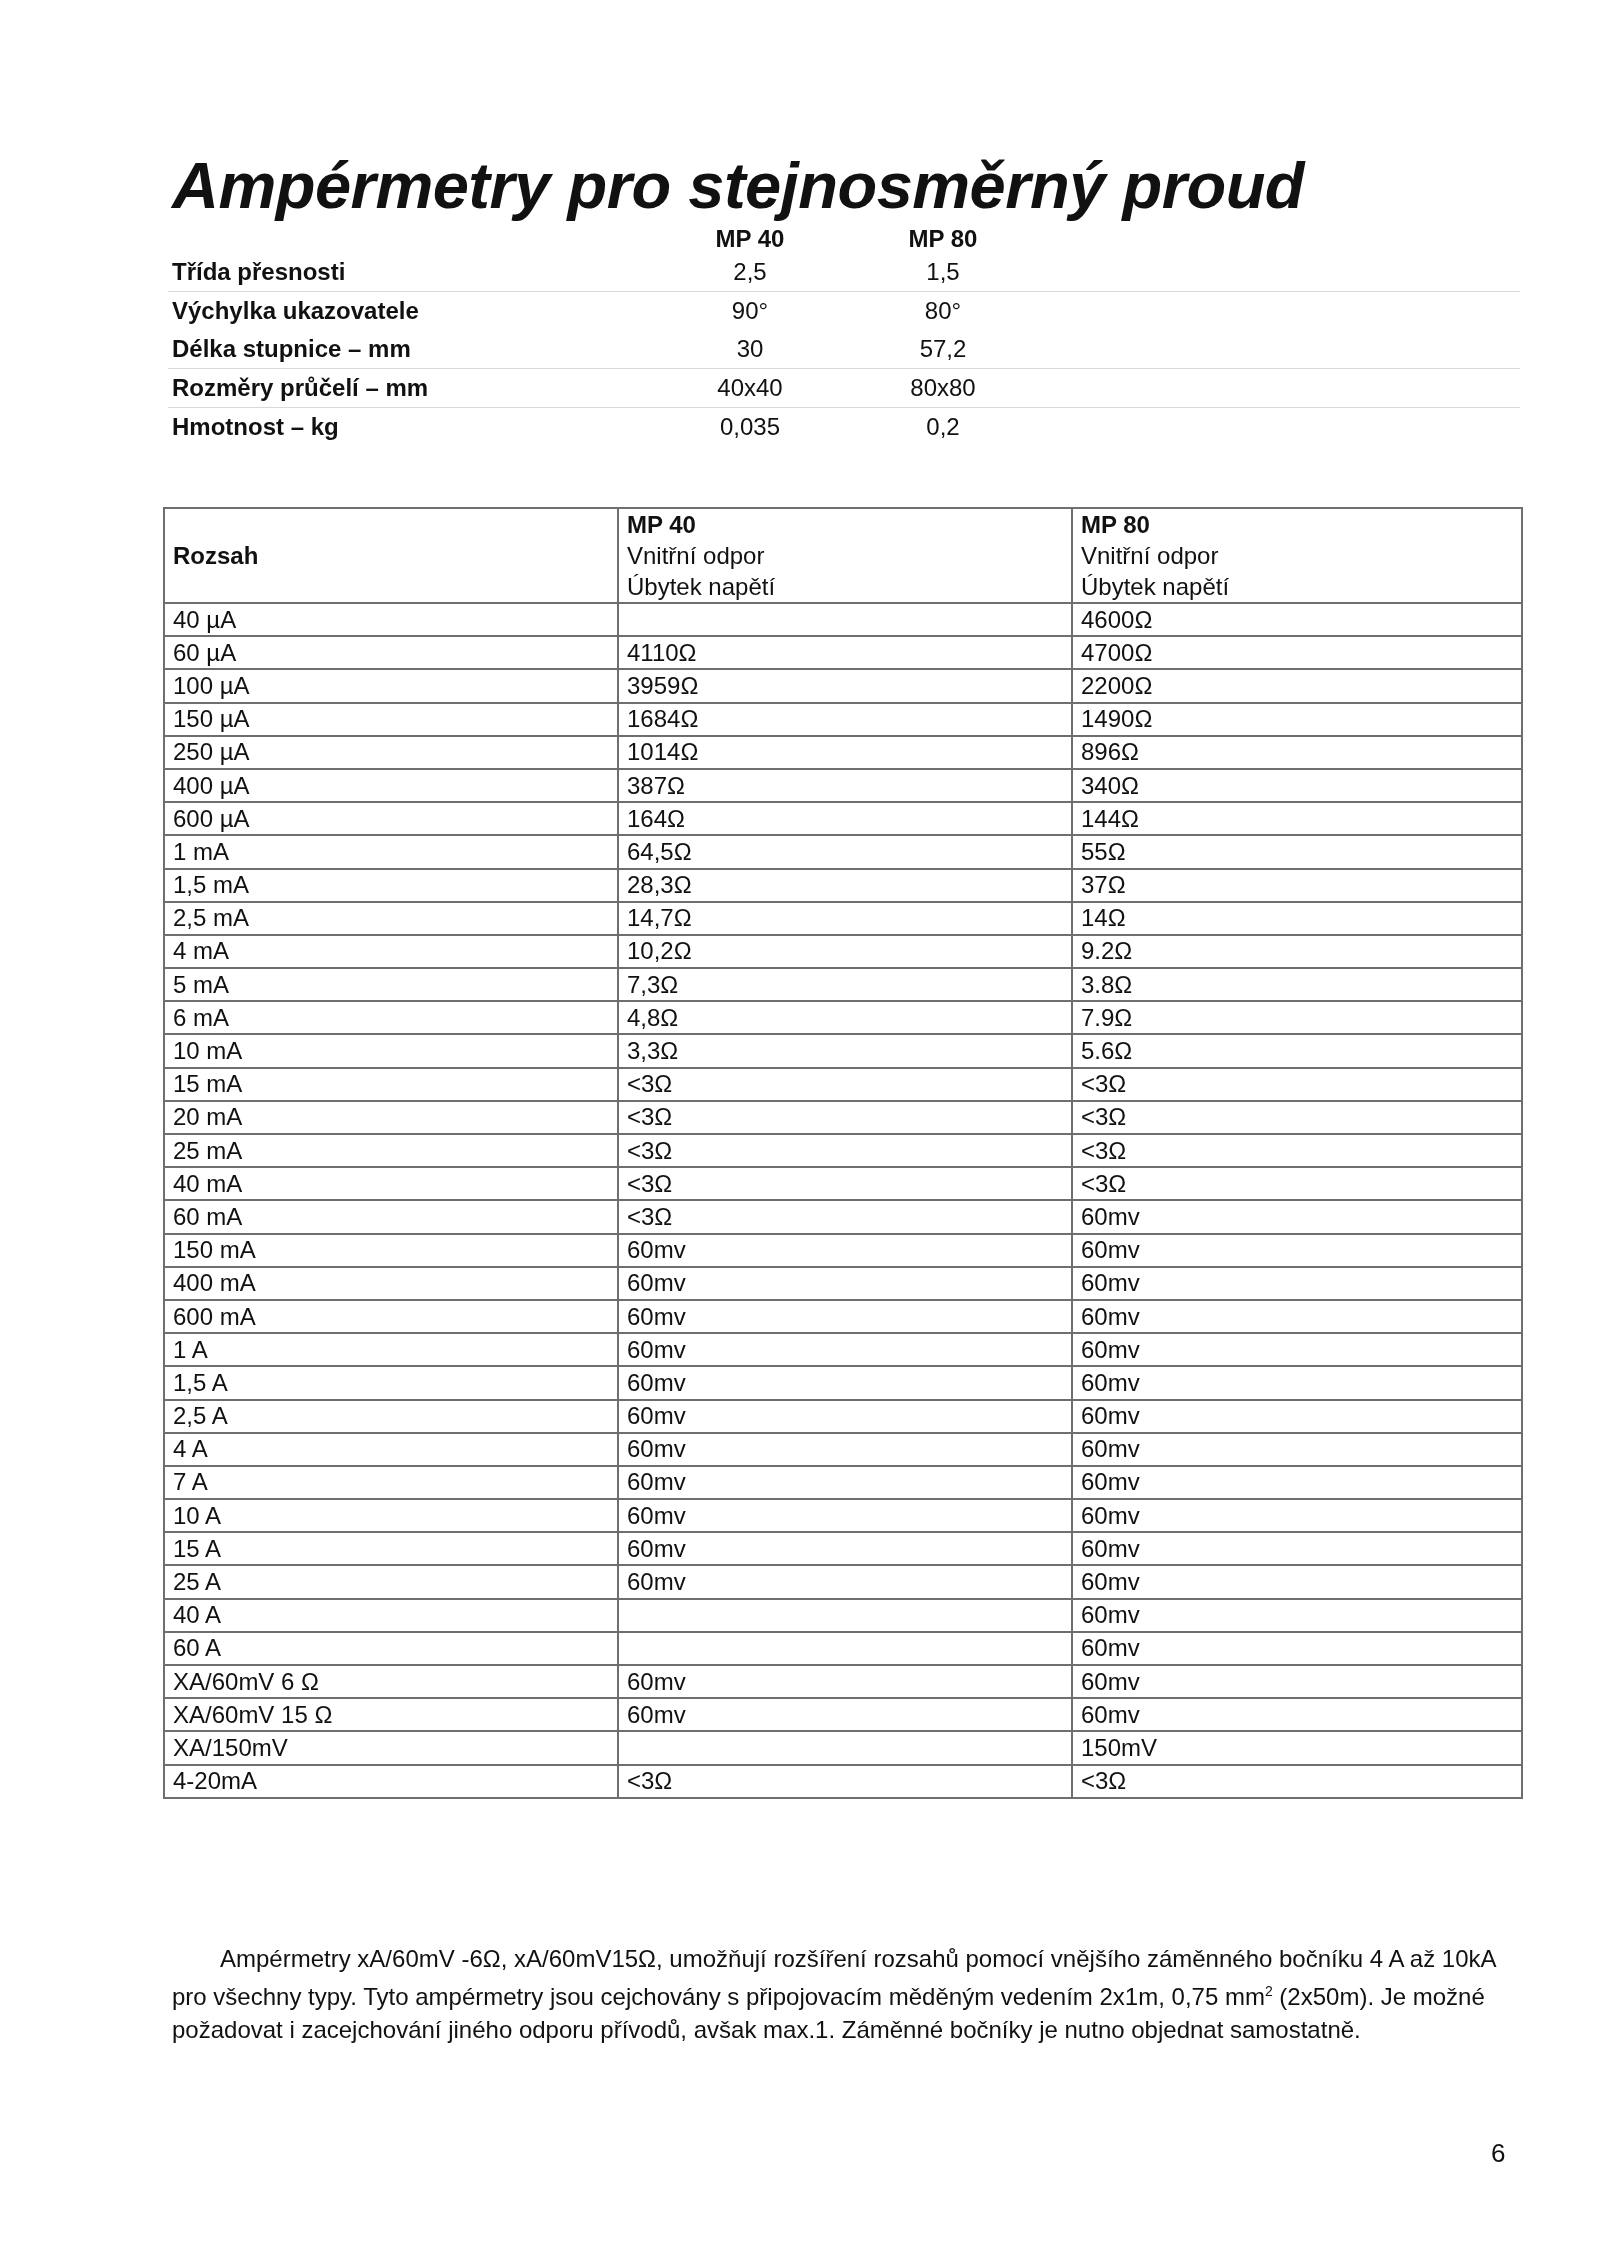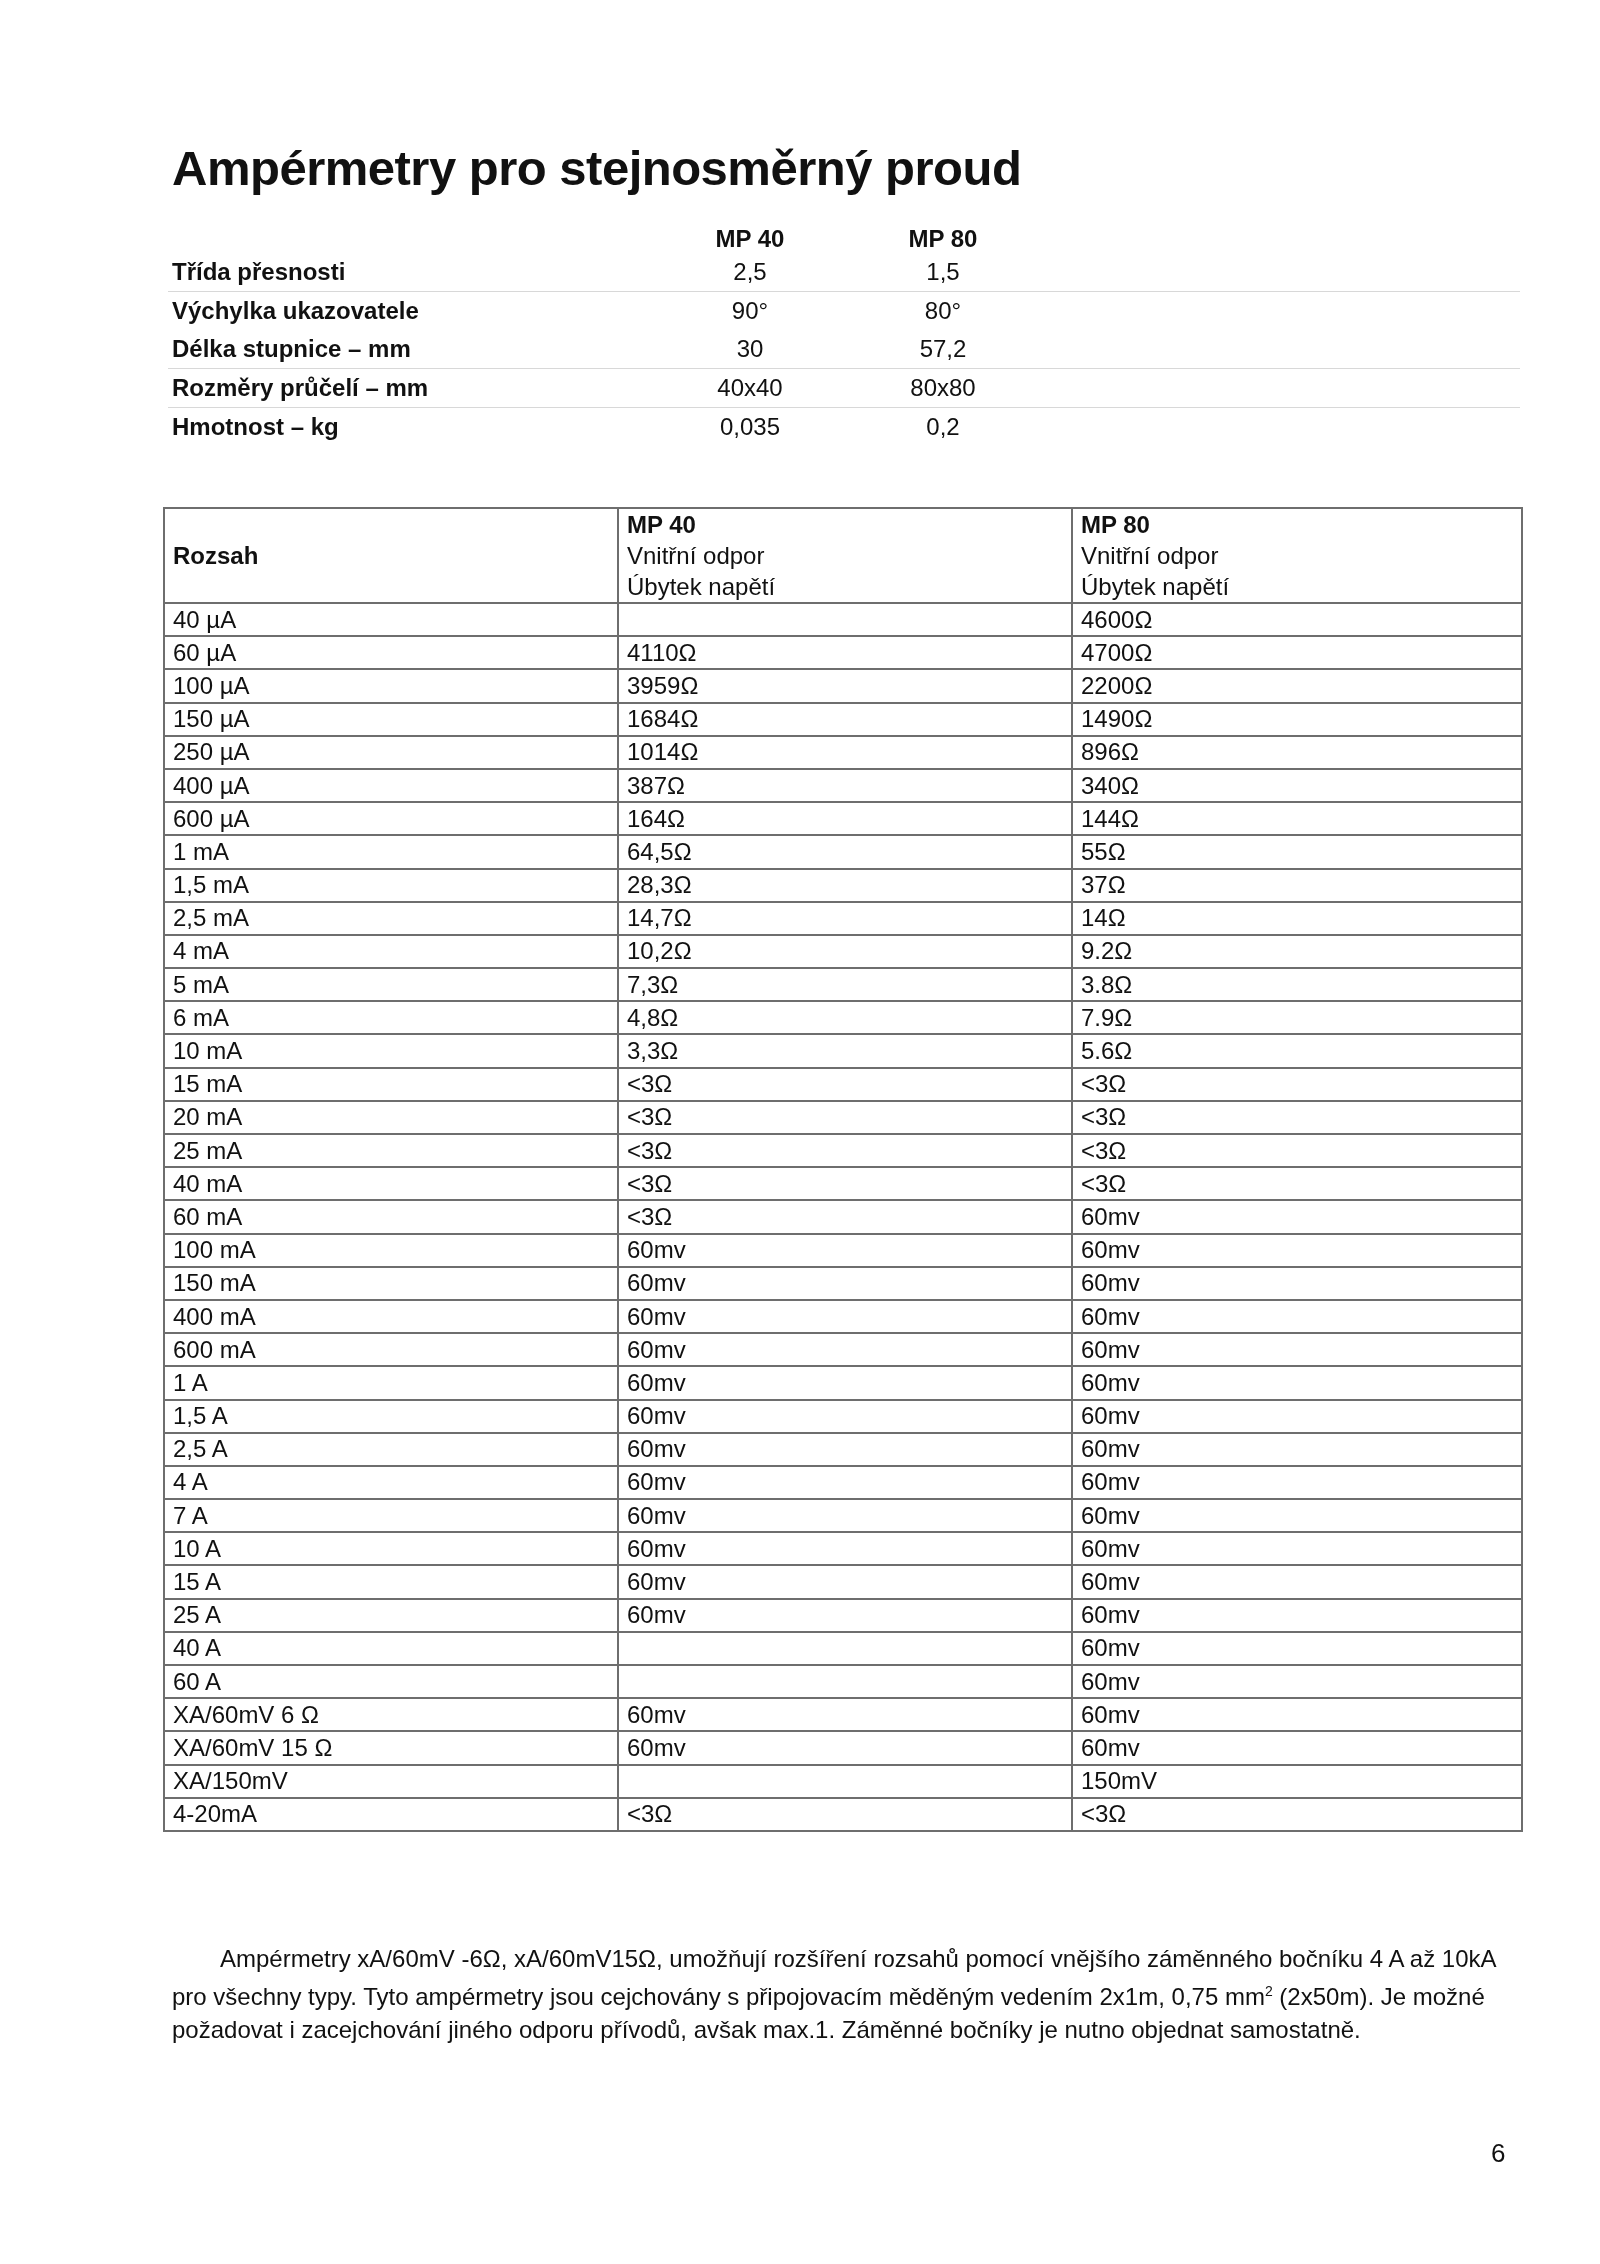--- a/index.html
+++ b/index.html
@@ -1,17 +1,17 @@
 <!DOCTYPE html>
 <html><head>
 <meta charset="utf-8">
 <style>
   html, body { margin:0; padding:0; background:#ffffff; }
   body { width:1600px; height:2264px; position:relative; font-family:"Liberation Sans", sans-serif; color:#111; }
-  .title { position:absolute; left:172px; top:140px; font-size:49px; font-weight:bold; letter-spacing:-0.5px; margin:0; }
+  .title { position:absolute; left:172px; top:148px; font-size:65px; font-weight:bold; letter-spacing:-0.5px; margin:0;font-style:italic; }
   .spec { position:absolute; left:168px; top:223px; width:1352px; border-collapse:collapse; }
   .spec td { font-size:24px; height:38px; padding:0 4px; vertical-align:middle; }
   .spec .lbl { font-weight:bold; width:450px; }
   .spec .v1 { width:240px; text-align:center; }
   .spec .v2 { width:130px; text-align:center; }
   .spec tr.hdr td { font-weight:bold; height:30px; vertical-align:bottom; }
   .spec tr.line td { border-bottom:1px solid #d8d8d8;margin-left:7px; }
   .main { position:absolute; left:163px; top:507px; width:1358px; border-collapse:collapse; table-layout:fixed; }
   .main td, .main th { border:2px solid #6e6e6e; font-size:24px; padding:0 8px; text-align:left; vertical-align:middle; font-weight:normal; }
   .main th { height:90px; font-weight:bold; line-height:31px; }
@@ -179,25 +179,20 @@
         <td>40 mA</td>
         <td>&lt;3Ω</td>
         <td>&lt;3Ω</td>
       </tr>
       <tr>
         <td>60 mA</td>
         <td>&lt;3Ω</td>
         <td>60mv</td>
       </tr>
       <tr>
-        <td>100 mA</td>
-        <td>60mv</td>
-        <td>60mv</td>
-      </tr>
-      <tr>
         <td>150 mA</td>
         <td>60mv</td>
         <td>60mv</td>
       </tr>
       <tr>
         <td>400 mA</td>
         <td>60mv</td>
         <td>60mv</td>
       </tr>
       <tr>

